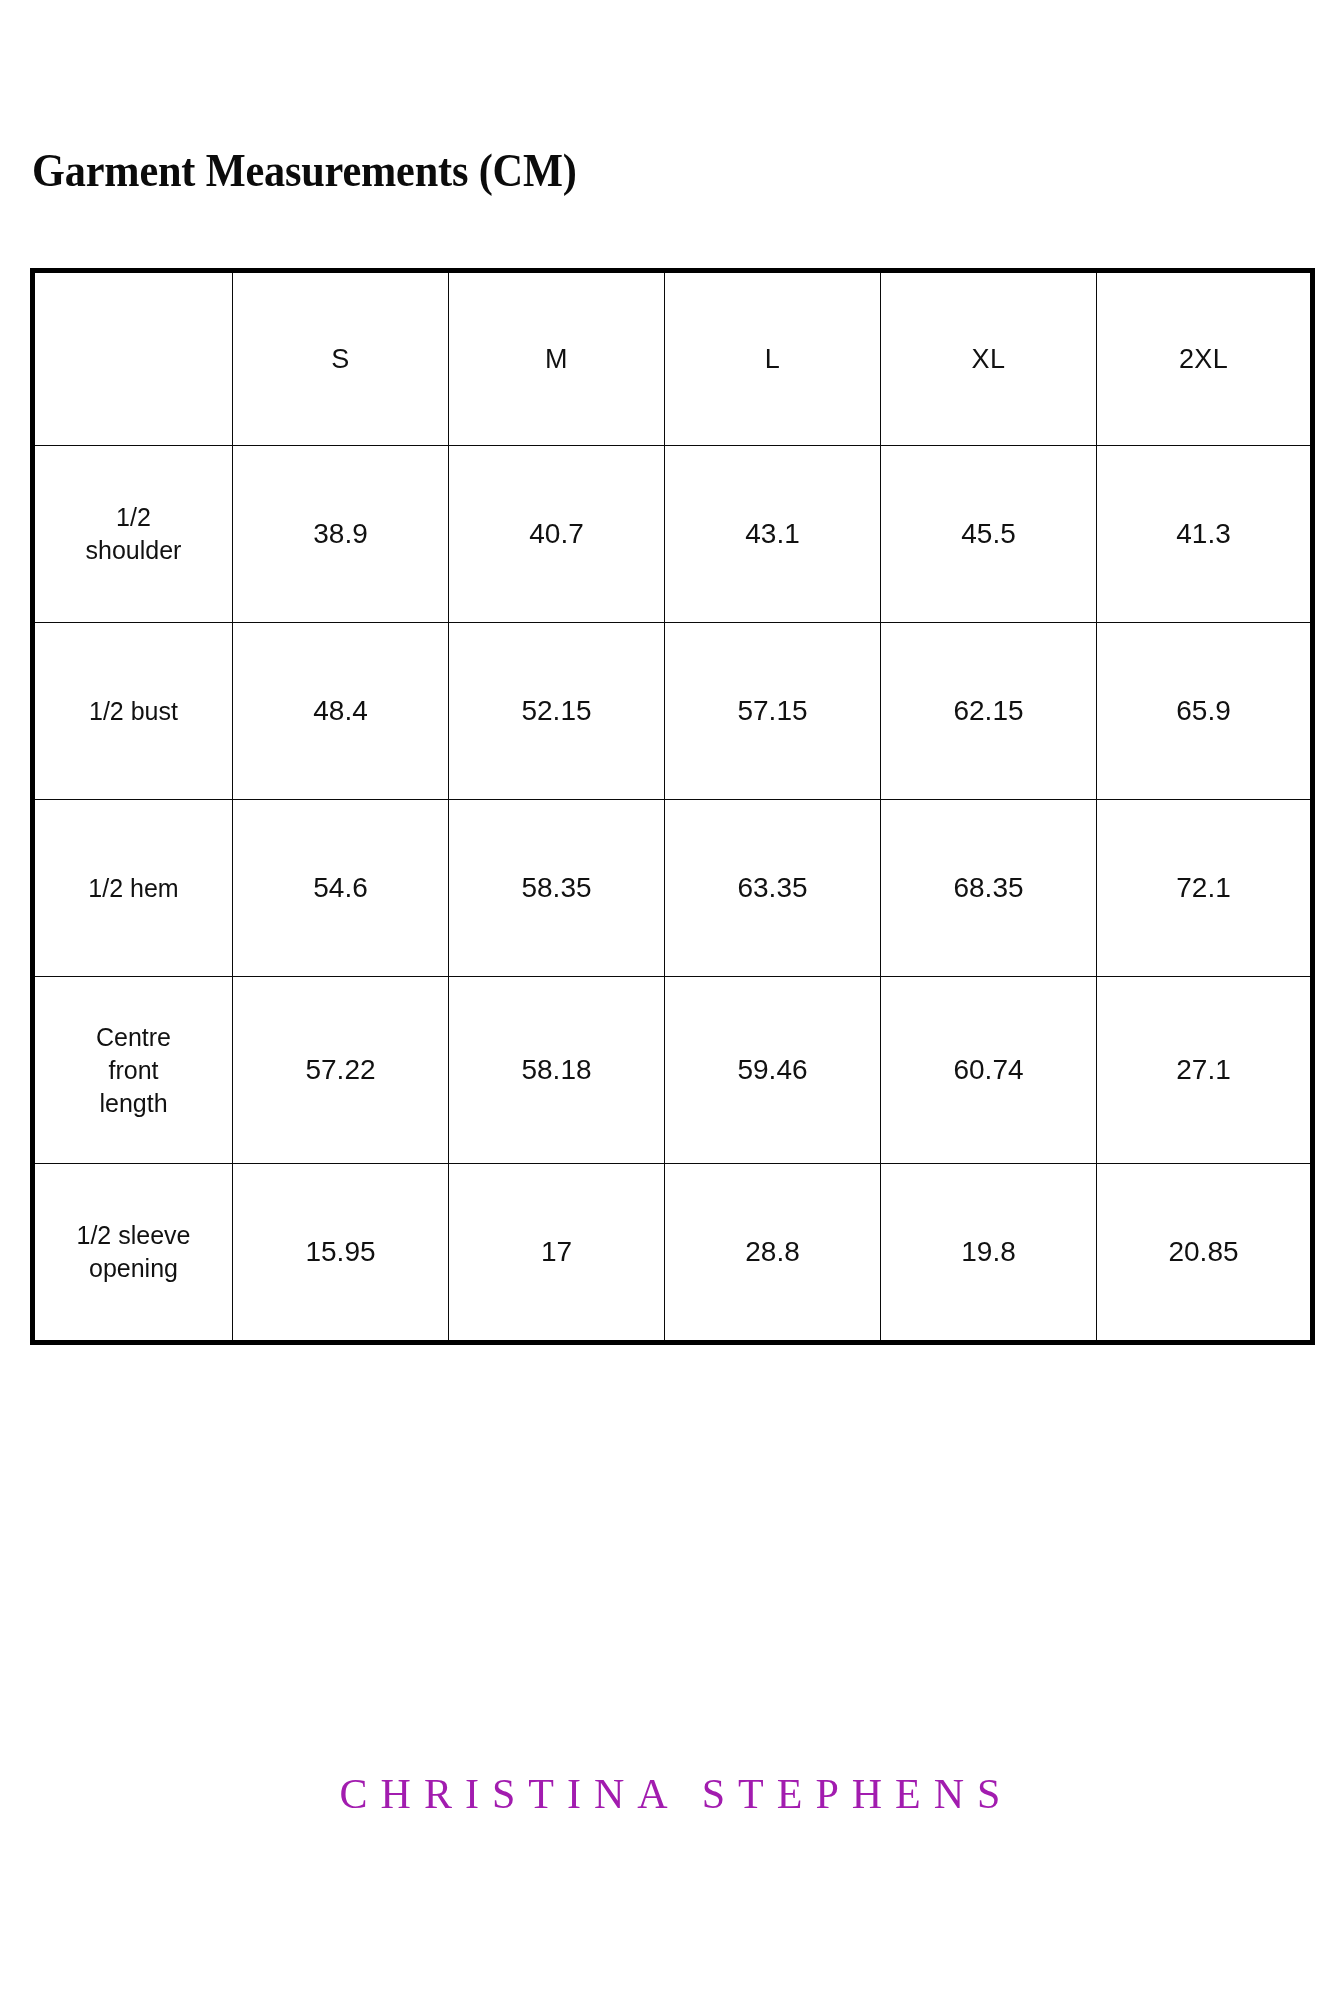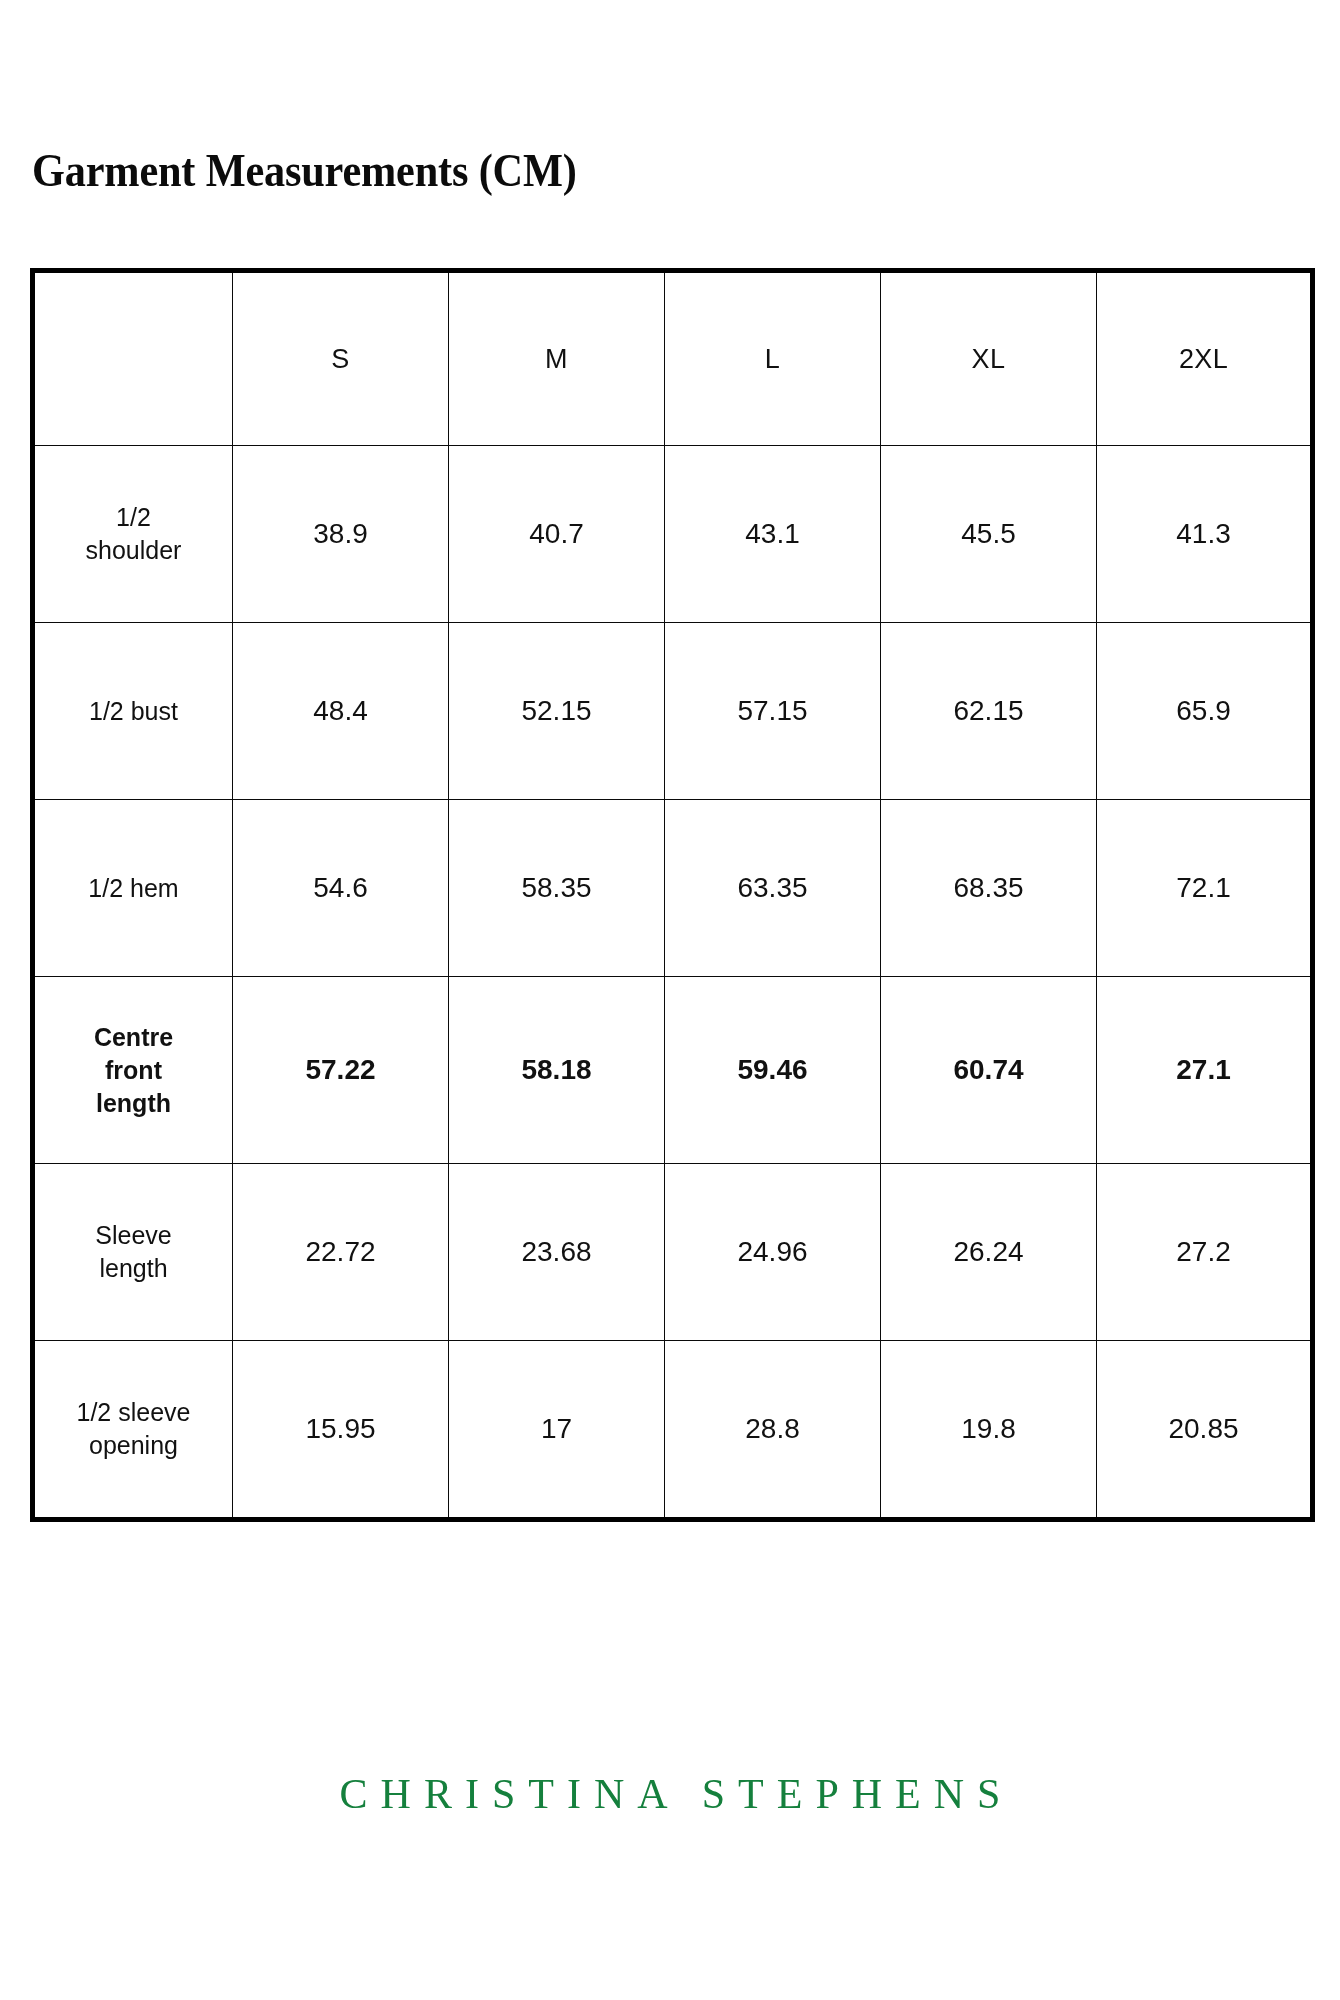--- a/index.html
+++ b/index.html
@@ -82,33 +82,33 @@
     font-size: 28px;
     line-height: 1.28;
     height: 168px;
   }
   tbody td.row-label {
     font-size: 25px;
     line-height: 1.32;
     padding-left: 10px;
     padding-right: 10px;
   }
-  tbody tr.tall td { height: 178px; font-weight: bold; }
+  tbody tr.tall td { height: 178px; }
 
   
   .brand {
     position: absolute;
     left: 0;
     right: 0;
     top: 1770px;
     text-align: center;
     font-family: "Liberation Serif", "DejaVu Serif", serif;
     font-size: 42px;
     letter-spacing: 13px;
-    color: #15803d;
+    color: #a21caf;
     white-space: nowrap;
     text-indent: 13px;
   }
 </style>
 </head>
 <body>
 
 <div class="page">
 
   <div class="title-wrap">
@@ -173,31 +173,20 @@
             <span>front</span><br>
             <span>length</span>
           </td>
           <td>57.22</td>
           <td>58.18</td>
           <td>59.46</td>
           <td>60.74</td>
           <td>27.1</td>
         </tr>
 
-        <tr>
-          <td class="row-label">
-            <span>Sleeve</span><br>
-            <span>length</span>
-          </td>
-          <td>22.72</td>
-          <td>23.68</td>
-          <td>24.96</td>
-          <td>26.24</td>
-          <td>27.2</td>
-        </tr>
 
         <tr>
           <td class="row-label">
             <span>1/2 sleeve</span><br>
             <span>opening</span>
           </td>
           <td>15.95</td>
           <td>17</td>
           <td>28.8</td>
           <td>19.8</td>

